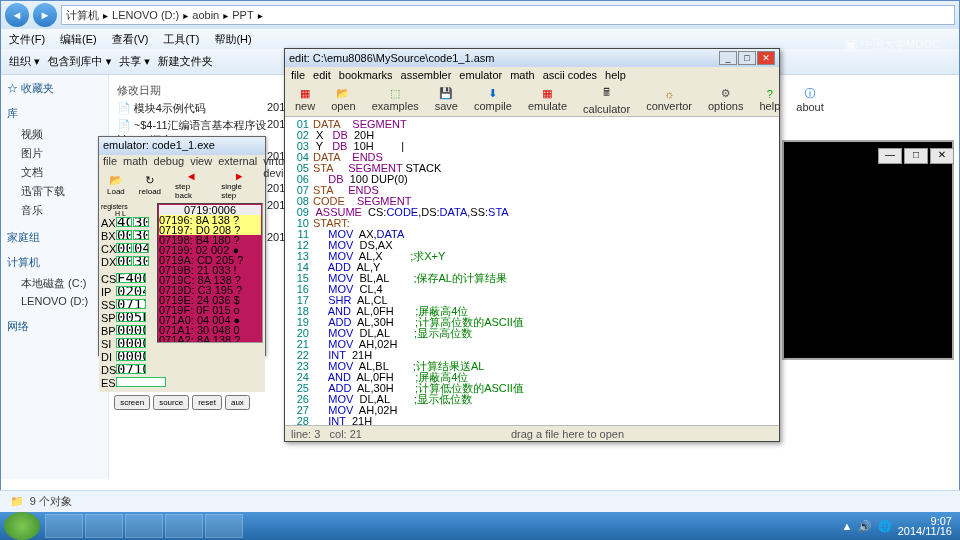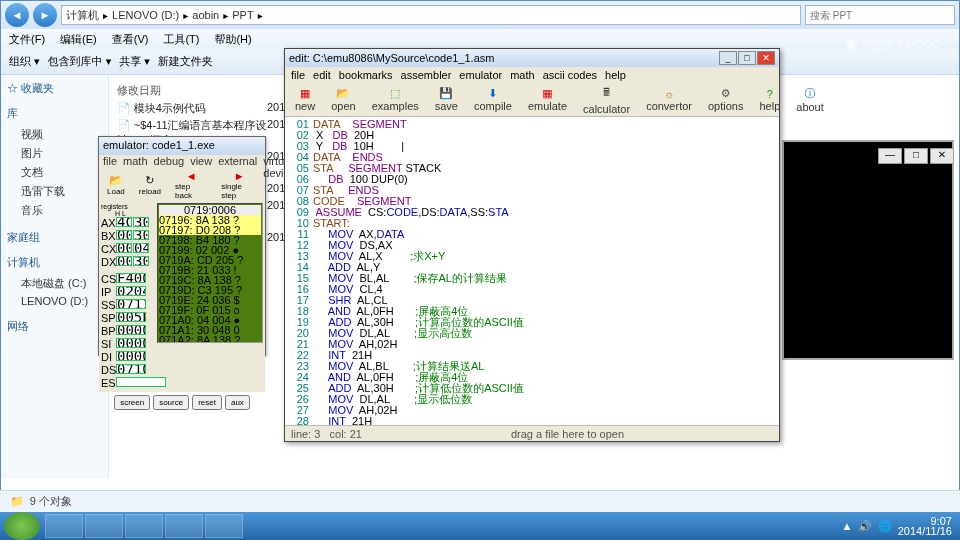--- a/index.html
+++ b/index.html
@@ -31,21 +31,21 @@
 .emu-menu{height:14px;background:#ece9d8;font-size:9px;padding:0 4px;display:flex;gap:6px;color:#333;}
 .emu-tb{height:32px;background:#ece9d8;display:flex;gap:14px;padding:2px 8px;align-items:center;font-size:9px;}
 .emu-tb-btn{display:flex;flex-direction:column;align-items:center;}
 .emu-tb-btn .btn-label{font-size:8px;}
 .emu-body{padding:2px;font-size:8px;background:#ece9d8;font-family:monospace;}
 .emu-regs{float:left;width:54px;}
 .emu-reg-row{display:flex;gap:1px;margin-bottom:1px;}
 .emu-reg-row span{display:inline-block;}
 .emu-reg-row .rn{width:14px;}
 .emu-reg-row input{width:16px;height:10px;font-size:14px;border:1px solid #22c55e;text-align:center;font-family:monospace;}
-.emu-disasm{margin-left:56px;background:#4d7c0f;border:1px inset #999;height:140px;overflow:hidden;padding:1px;font-size:8px;line-height:10px;}
+.emu-disasm{margin-left:56px;background:#be185d;border:1px inset #999;height:140px;overflow:hidden;padding:1px;font-size:8px;line-height:10px;}
 .emu-disasm .hl{background:#ffff80;}
 .emu-btm{display:flex;gap:3px;padding:3px;justify-content:center;}
 .emu-btm button{font-size:8px;padding:1px 4px;}
 .editor{position:absolute;left:284px;top:48px;width:496px;height:394px;background:#f0f0f0;border:1px solid #444;box-shadow:2px 2px 5px rgba(0,0,0,0.4);}
 .ed-title{height:18px;background:linear-gradient(180deg,#e8f1fb,#c4d8f0);display:flex;align-items:center;padding:0 4px;font-size:10px;justify-content:space-between;}
 .ed-title .wbtns{display:flex;gap:1px;}
 .ed-title .wbtns div{width:18px;height:14px;border:1px solid #888;text-align:center;font-size:9px;line-height:12px;}
 .ed-title .wbtns .close{background:#e04030;color:#fff;}
 .ed-title .wbtns .mm{background:#d8e4f0;}
 .ed-menu{height:16px;background:#ece9d8;display:flex;gap:8px;padding:0 6px;font-size:10px;align-items:center;}
@@ -74,21 +74,20 @@
 <div class="explorer">
   <div class="exp-title">
     <div class="nav-btn">◄</div>
     <div class="nav-btn">►</div>
     <div class="breadcrumb">
       <span>计算机</span> ▸
       <span>LENOVO (D:)</span> ▸
       <span>aobin</span> ▸
       <span>PPT</span> ▸
     </div>
-    <input class="search-box" placeholder="搜索 PPT" style="">
   </div>
   <div class="menubar">
     <span>文件(F)</span>
     <span>编辑(E)</span>
     <span>查看(V)</span>
     <span>工具(T)</span>
     <span>帮助(H)</span>
   </div>
   <div class="toolbar">
     <span>组织 ▾</span>

